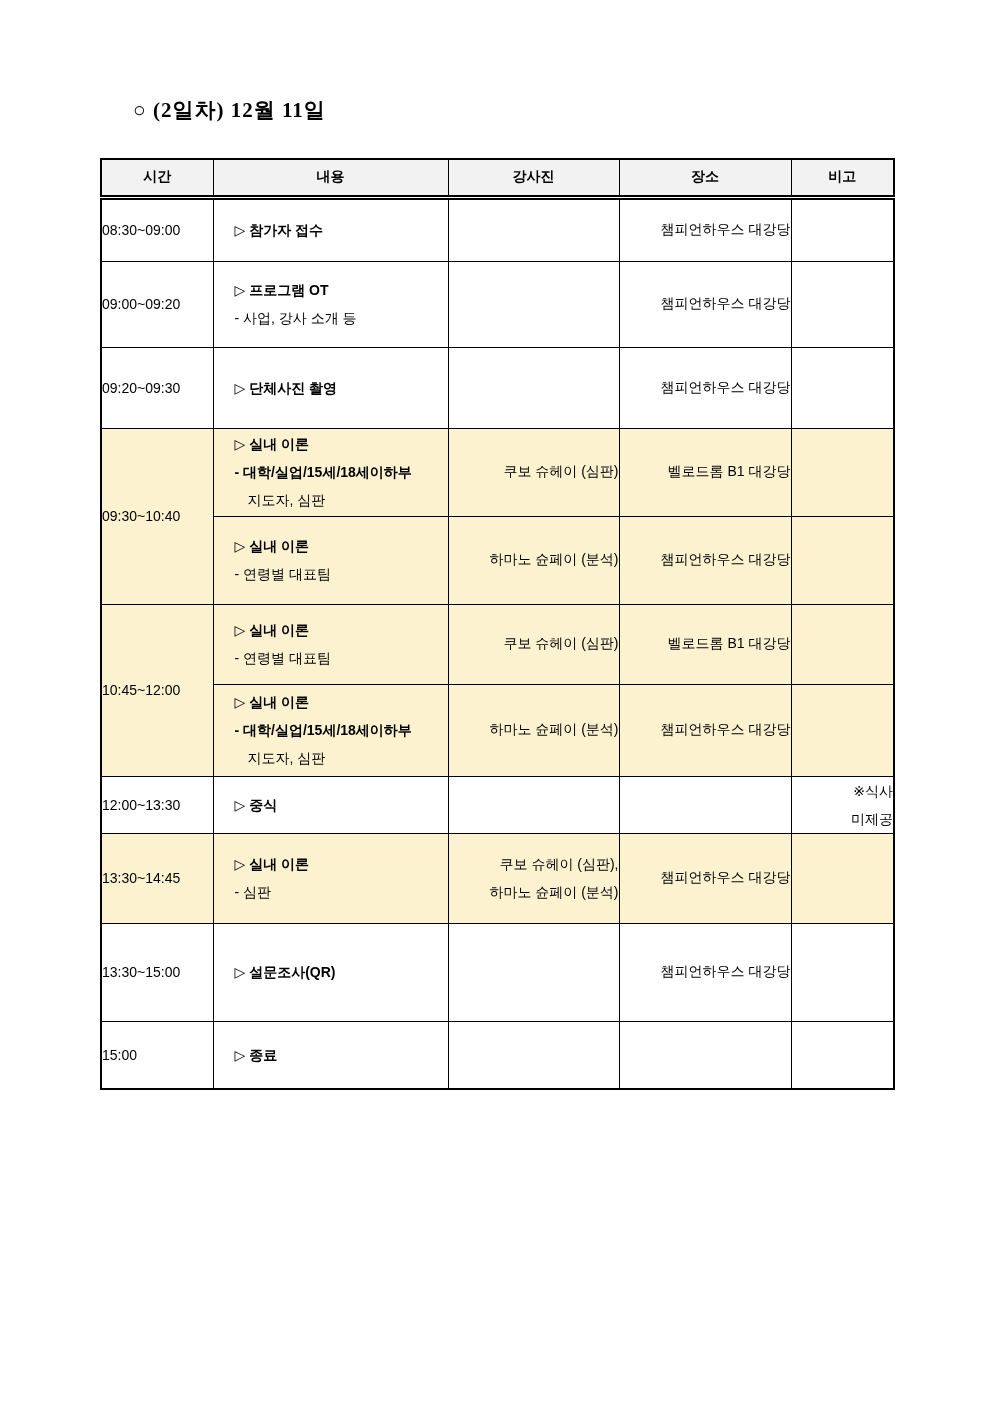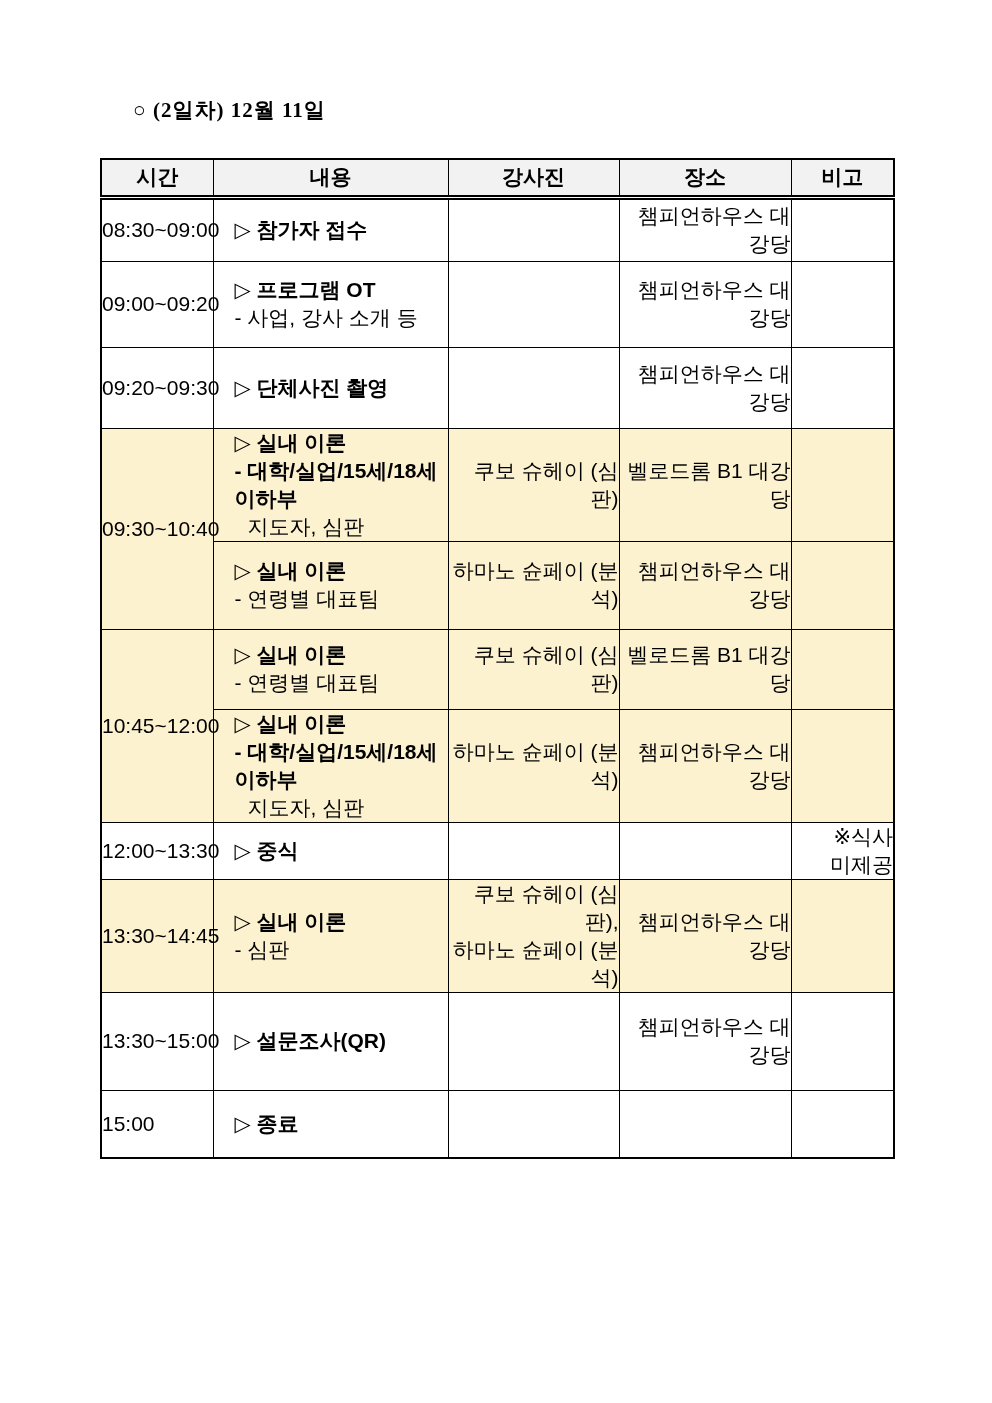--- a/index.html
+++ b/index.html
@@ -17,21 +17,21 @@
   .doc-title{
     position:absolute;left:100px;top:96px;
     font-family:Liberation Serif, serif;
     font-size:21px;font-weight:600;letter-spacing:1px;white-space:nowrap;margin-left:33px;
   }
   table.schedule{
     position:absolute;left:100px;top:158px;
     width:793px;table-layout:fixed;
     border-collapse:collapse;
     border:2px solid var(--border);
-    font-size:21px;
+    font-size:14px;
   }
   col.c-time{width:112px;}
   col.c-content{width:235px;}
   col.c-instructor{width:171px;}
   col.c-place{width:172px;}
   col.c-note{width:103px;}
   th,td{
     border:1px solid var(--border);
     vertical-align:middle;
   }

